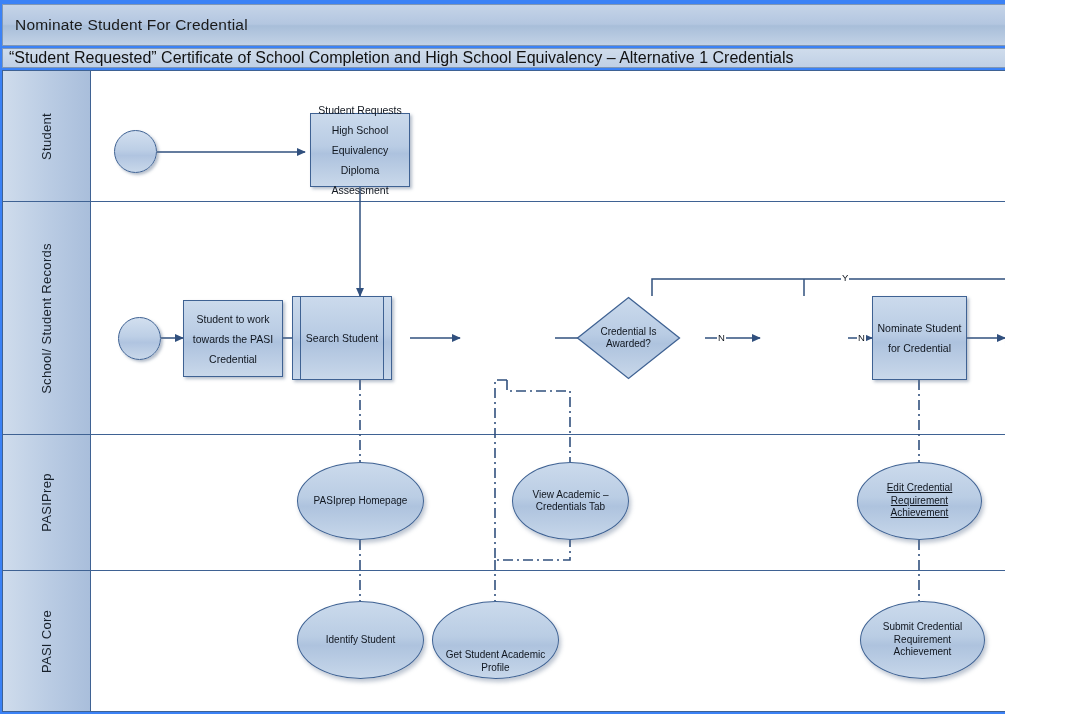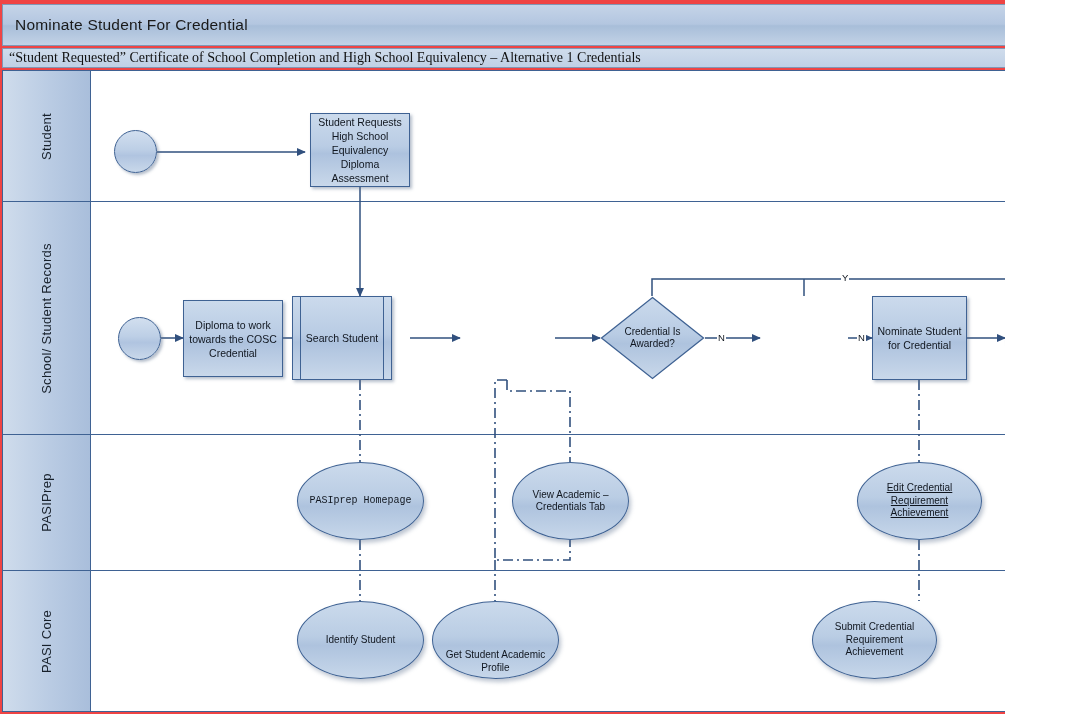--- a/index.html
+++ b/index.html
@@ -6,21 +6,21 @@
   * { box-sizing: border-box; }
   html, body {
     margin: 0; padding: 0;
     background: #ffffff;
     font-family: "Liberation Sans", sans-serif;
   }
   #page {
     position: relative;
     width: 1005px;
     height: 714px;
-    background: #ef4444;
+    background: #3b82f6;
     overflow: hidden;
   }
 
   
   #title-bar {
     position: absolute;
     left: 2px; top: 4px;
     width: 1079px; height: 42px;
     background: linear-gradient(180deg, #c5d4e8 0%, #b3c6e0 48%, #a8bed9 52%, #c2d2e6 100%);
     border: 1px solid #8097b5;
@@ -35,23 +35,22 @@
   #subtitle-bar {
     position: absolute;
     left: 2px; top: 48px;
     width: 1079px; height: 20px;
     background: linear-gradient(180deg, #cfdcec 0%, #c0d0e5 100%);
     border: 1px solid #8097b5;
     display: flex; align-items: center;
   }
   #subtitle-bar .txt {
     padding-left: 6px;
-    font-size: 14px;
+    font-size: 16px;
     color: #111;
-    font-family: Liberation Serif, serif;
   }
 
   
   #pool {
     position: absolute;
     left: 2px; top: 70px;
     width: 1079px; height: 642px;
     border: 1px solid #3f6293;
     background: #ffffff;
   }
@@ -87,21 +86,21 @@
 
   
   .node { position: absolute; }
 
   .proc {
     background: linear-gradient(180deg, #cbdaec 0%, #b9cce4 45%, #adc2de 55%, #c9d8ea 100%);
     border: 1.3px solid #3f6293;
     box-shadow: 2px 2px 3px rgba(90,110,140,.45);
     display: flex; align-items: center; justify-content: center;
     text-align: center;
-    font-size: 10.5px; line-height: 14px;
+    font-size: 10.5px; line-height: 20px;
     color: #10161f;
     padding: 2px 4px;
   }
   .proc.sub::before,
   .proc.sub::after {
     content: "";
     position: absolute; top: 0; bottom: 0;
     width: 0; border-left: 1.3px solid #3f6293;
   }
   .proc.sub::before { left: 7px; }
@@ -239,29 +238,29 @@
 
   <div class="node circ" style="left:114px; top:130px; width:43px; height:43px;"></div>
 
   <div class="node proc" style="left:310px; top:113px; width:100px; height:74px;">
     <span>Student Requests High School Equivalency Diploma Assessment</span>
   </div>
 
   <div class="node circ" style="left:118px; top:317px; width:43px; height:43px;"></div>
 
   <div class="node proc" style="left:183px; top:300px; width:100px; height:77px;">
-    <span>Diploma to work towards the COSC Credential</span>
+    <span>Student to work towards the PASI Credential</span>
   </div>
 
   <div class="node proc sub" style="left:292px; top:296px; width:100px; height:84px;">
     <span>Search Student</span>
   </div>
 
 
-  <div class="node diamond-wrap" style="left:600px; top:296px; width:105px; height:84px;justify-content:center;">
+  <div class="node diamond-wrap" style="left:576px; top:296px; width:105px; height:84px;justify-content:center;">
     <svg class="dshape" viewBox="0 0 105 84" preserveAspectRatio="none">
       <defs>
         <linearGradient id="gd1" x1="0" y1="0" x2="0" y2="1">
           <stop offset="0%" stop-color="#cbdaec"></stop>
           <stop offset="45%" stop-color="#b9cce4"></stop>
           <stop offset="57%" stop-color="#aec3de"></stop>
           <stop offset="100%" stop-color="#c9d8ea"></stop>
         </linearGradient>
       </defs>
       <polygon points="52.5,1.5 103.5,42 52.5,82.5 1.5,42" fill="url(#gd1)" stroke="#3f6293" stroke-width="1.3"></polygon>
@@ -273,37 +272,37 @@
   <div class="node proc" style="left:872px; top:296px; width:95px; height:84px;">
     <span>Nominate Student for Credential</span>
   </div>
 
   <div class="node circ" style="left:1005px; top:320px; width:36px; height:36px;"></div>
 
   <div class="edge-label" style="left:717px; top:333px;">N</div>
   <div class="edge-label" style="left:857px; top:333px;">N</div>
   <div class="edge-label" style="left:841px; top:273px;">Y</div>
 
-  <div class="node ellipse" style="left:297px; top:462px; width:127px; height:78px;font-family:Liberation Mono, monospace;">
+  <div class="node ellipse" style="left:297px; top:462px; width:127px; height:78px;">
     <span>PASIprep Homepage</span>
   </div>
 
   <div class="node ellipse" style="left:512px; top:462px; width:117px; height:78px;">
     <span>View Academic – Credentials Tab</span>
   </div>
 
   <div class="node ellipse" style="left:857px; top:462px; width:125px; height:78px;text-decoration:underline;">
     <span>Edit Credential Requirement Achievement</span>
   </div>
 
   <div class="node ellipse" style="left:297px; top:601px; width:127px; height:78px;align-items:center;">
     <span>Identify Student</span>
   </div>
 
   <div class="node ellipse" style="left:432px; top:601px; width:127px; height:78px;align-items:flex-end;">
     <span>Get Student Academic Profile</span>
   </div>
 
-  <div class="node ellipse" style="left:812px; top:601px; width:125px; height:78px;text-align:center;">
+  <div class="node ellipse" style="left:860px; top:601px; width:125px; height:78px;text-align:center;">
     <span>Submit Credential Requirement Achievement</span>
   </div>
 
 </div>
 
 </body></html>

